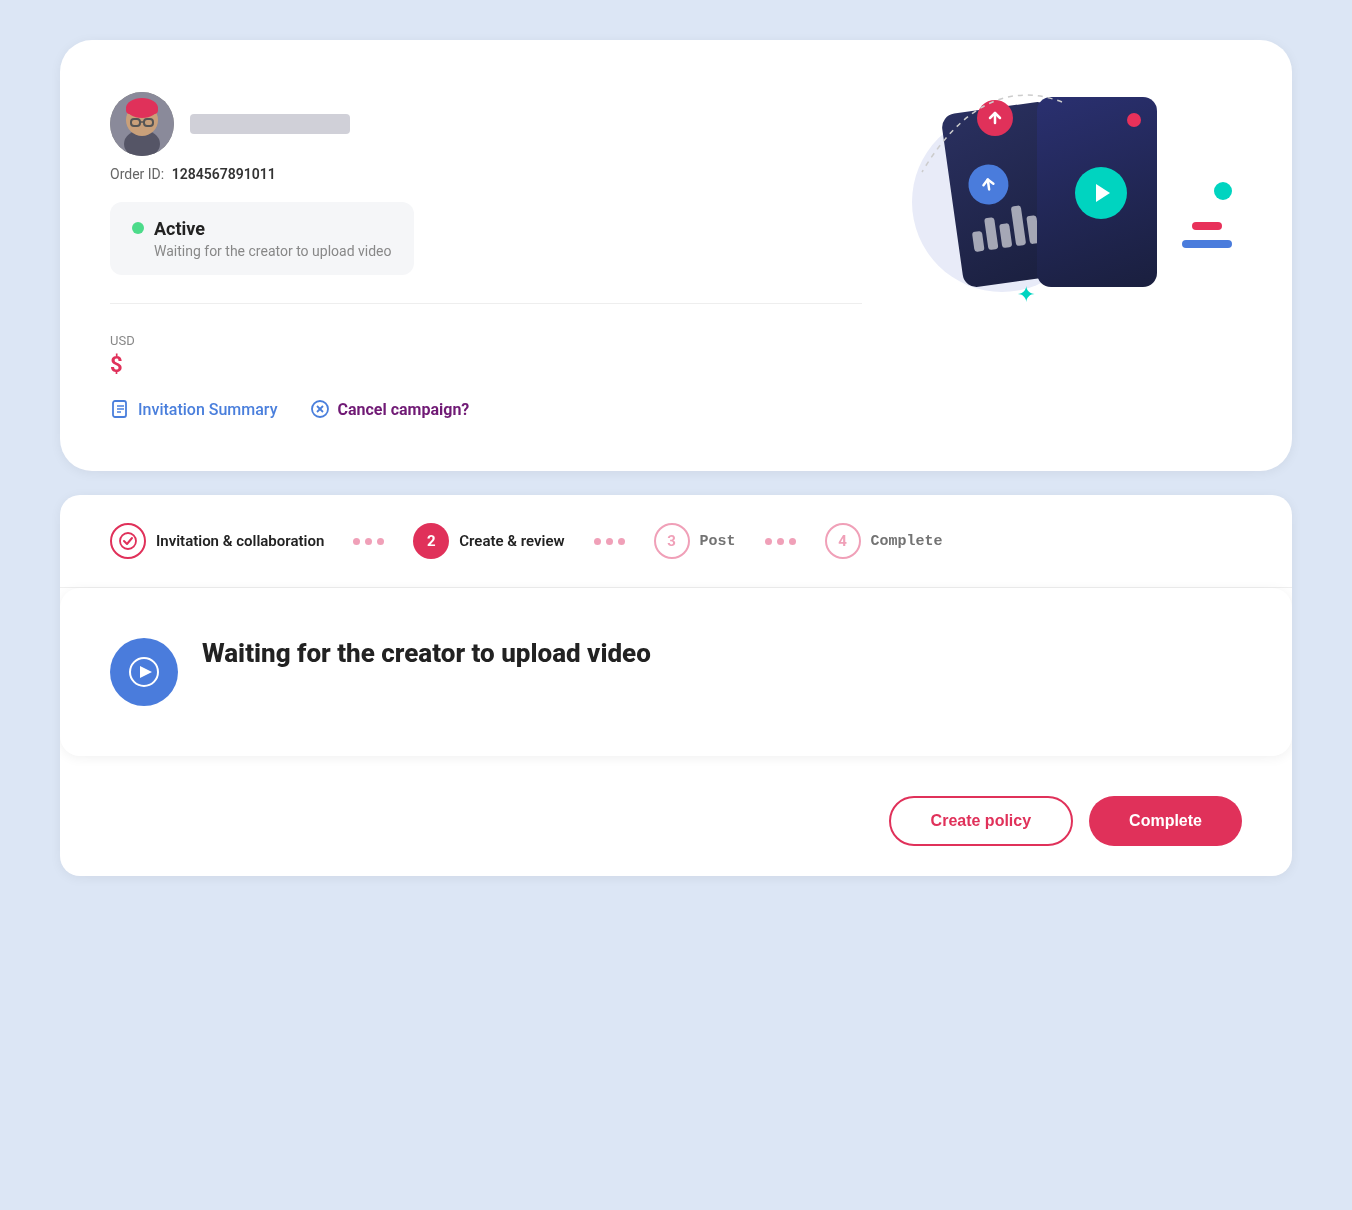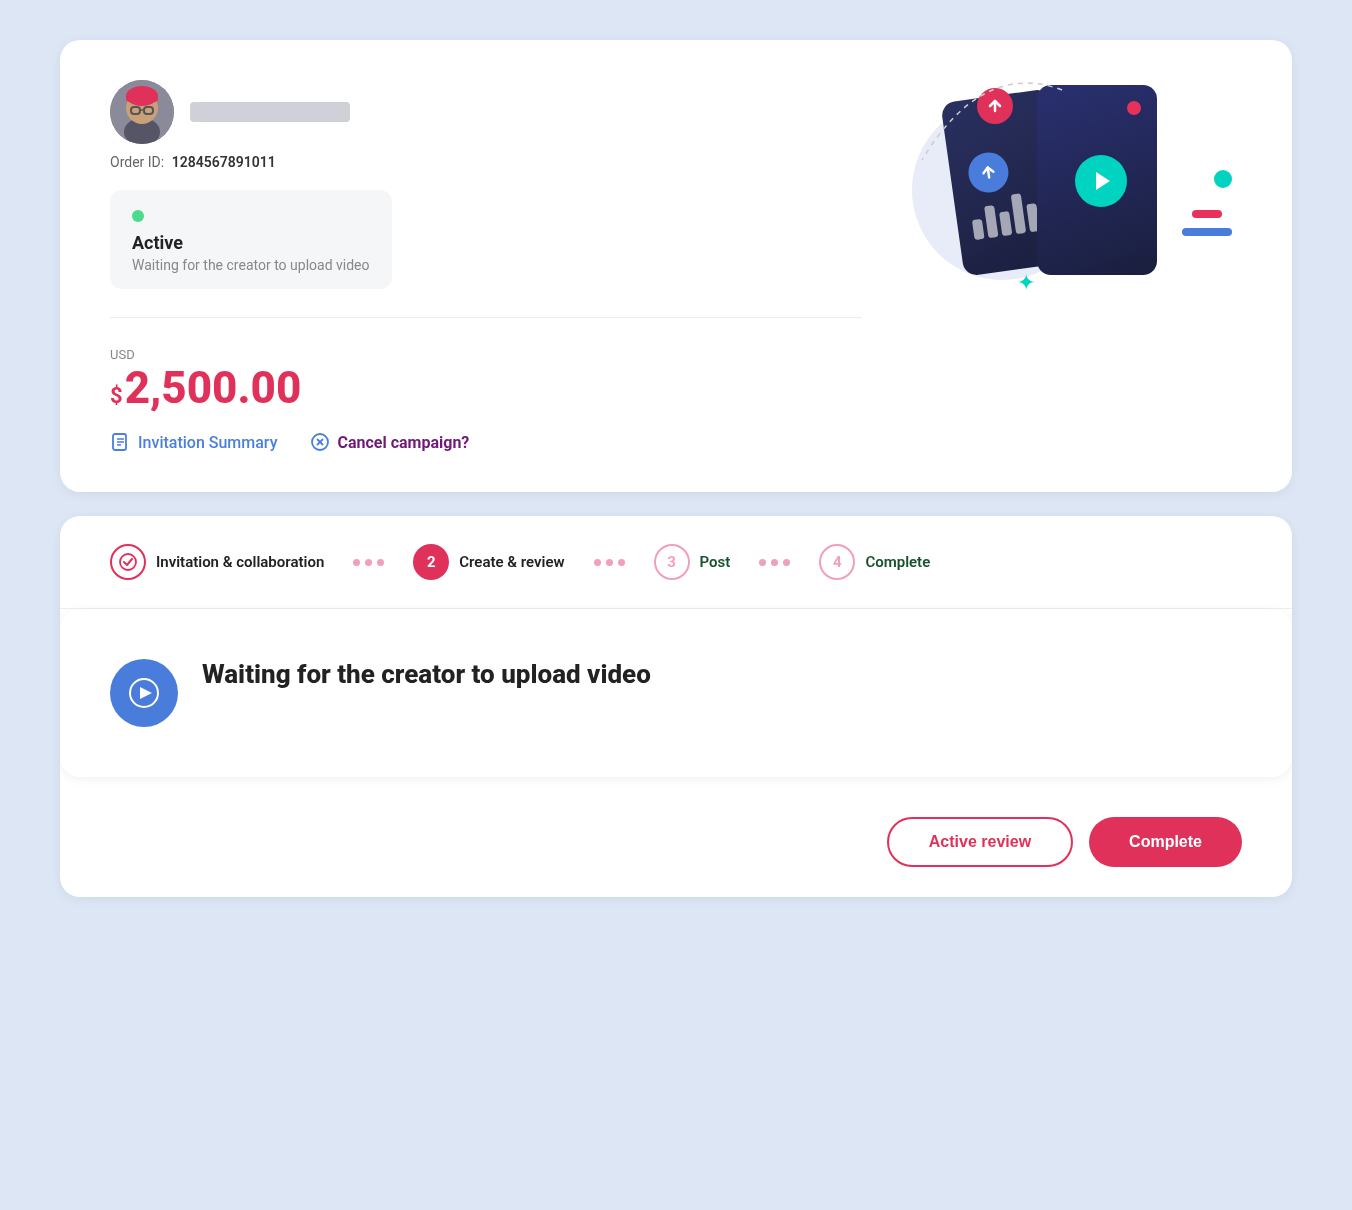--- a/index.html
+++ b/index.html
@@ -4,22 +4,22 @@
   <style>
     * { box-sizing: border-box; margin: 0; padding: 0; }
     body {
       background: #dce6f5;
       font-family: -apple-system, BlinkMacSystemFont, 'Segoe UI', Roboto, sans-serif;
       min-height: 1210px;
       padding: 40px 60px;
     }
     .card {
       background: #fff;
-      border-radius: 20px;
-      padding: 40px 50px;
+      border-radius: 32px;
+      padding: 52px 50px;
       margin-bottom: 24px;
       box-shadow: 0 2px 12px rgba(0,0,0,0.06);
     }
     
     .top-section {
       display: flex;
       justify-content: space-between;
       align-items: flex-start;
     }
     .left-section { flex: 1; }
@@ -57,21 +57,20 @@
       margin-left: 4px;
     }
     .status-box {
       background: #f5f6f8;
       border-radius: 12px;
       padding: 16px 22px;
       display: inline-flex;
       align-items: flex-start;
       gap: 10px;
       max-width: 400px;
-      flex-direction: column;
     }
     .status-dot {
       width: 12px;
       height: 12px;
       background: #4cdb8a;
       border-radius: 50%;
       margin-top: 4px;
       flex-shrink: 0;
     }
     .status-title {
@@ -299,21 +298,21 @@
       border: 2px solid #f0a0b8;
       color: #f0a0b8;
       background: #fff;
     }
     .step-label {
       font-size: 15px;
       font-weight: 600;
       color: #222;
       white-space: nowrap;
     }
-    .step-label.inactive { color: #14532d; }
+    .step-label.inactive { color: #737373; font-family: Liberation Mono, monospace; }
     .step-dots {
       display: flex;
       gap: 5px;
       margin: 0 16px;
     }
     .step-dot {
       width: 7px;
       height: 7px;
       border-radius: 50%;
       background: #f0a0b8;
@@ -434,21 +433,20 @@
           <div class="status-title">Active</div>
           <div class="status-sub">Waiting for the creator to upload video</div>
         </div>
       </div>
 
       <hr class="divider">
 
       <div class="usd-label">USD</div>
       <div class="amount-row">
         <span class="currency-sign">$</span>
-        <span class="amount-value">2,500.00</span>
       </div>
 
       <div class="actions-row">
         <a class="action-link">
           <svg class="action-icon" viewBox="0 0 20 20" fill="none">
             <rect x="3" y="2" width="13" height="16" rx="2" stroke="#4a7fdc" stroke-width="1.8"></rect>
             <line x1="7" y1="7" x2="14" y2="7" stroke="#4a7fdc" stroke-width="1.5"></line>
             <line x1="7" y1="10" x2="14" y2="10" stroke="#4a7fdc" stroke-width="1.5"></line>
             <line x1="7" y1="13" x2="11" y2="13" stroke="#4a7fdc" stroke-width="1.5"></line>
           </svg>
@@ -567,16 +565,16 @@
           <polygon points="14,12 14,24 26,18" fill="white"></polygon>
         </svg>
       </div>
       <div class="content-text">
         <div class="content-title">Waiting for the creator to upload video</div>
       </div>
     </div>
   </div>
 
   <div class="bottom-actions">
-    <button class="btn-create">Active review</button>
+    <button class="btn-create">Create policy</button>
     <button class="btn-complete">Complete</button>
   </div>
 </div>
 
 </body></html>

